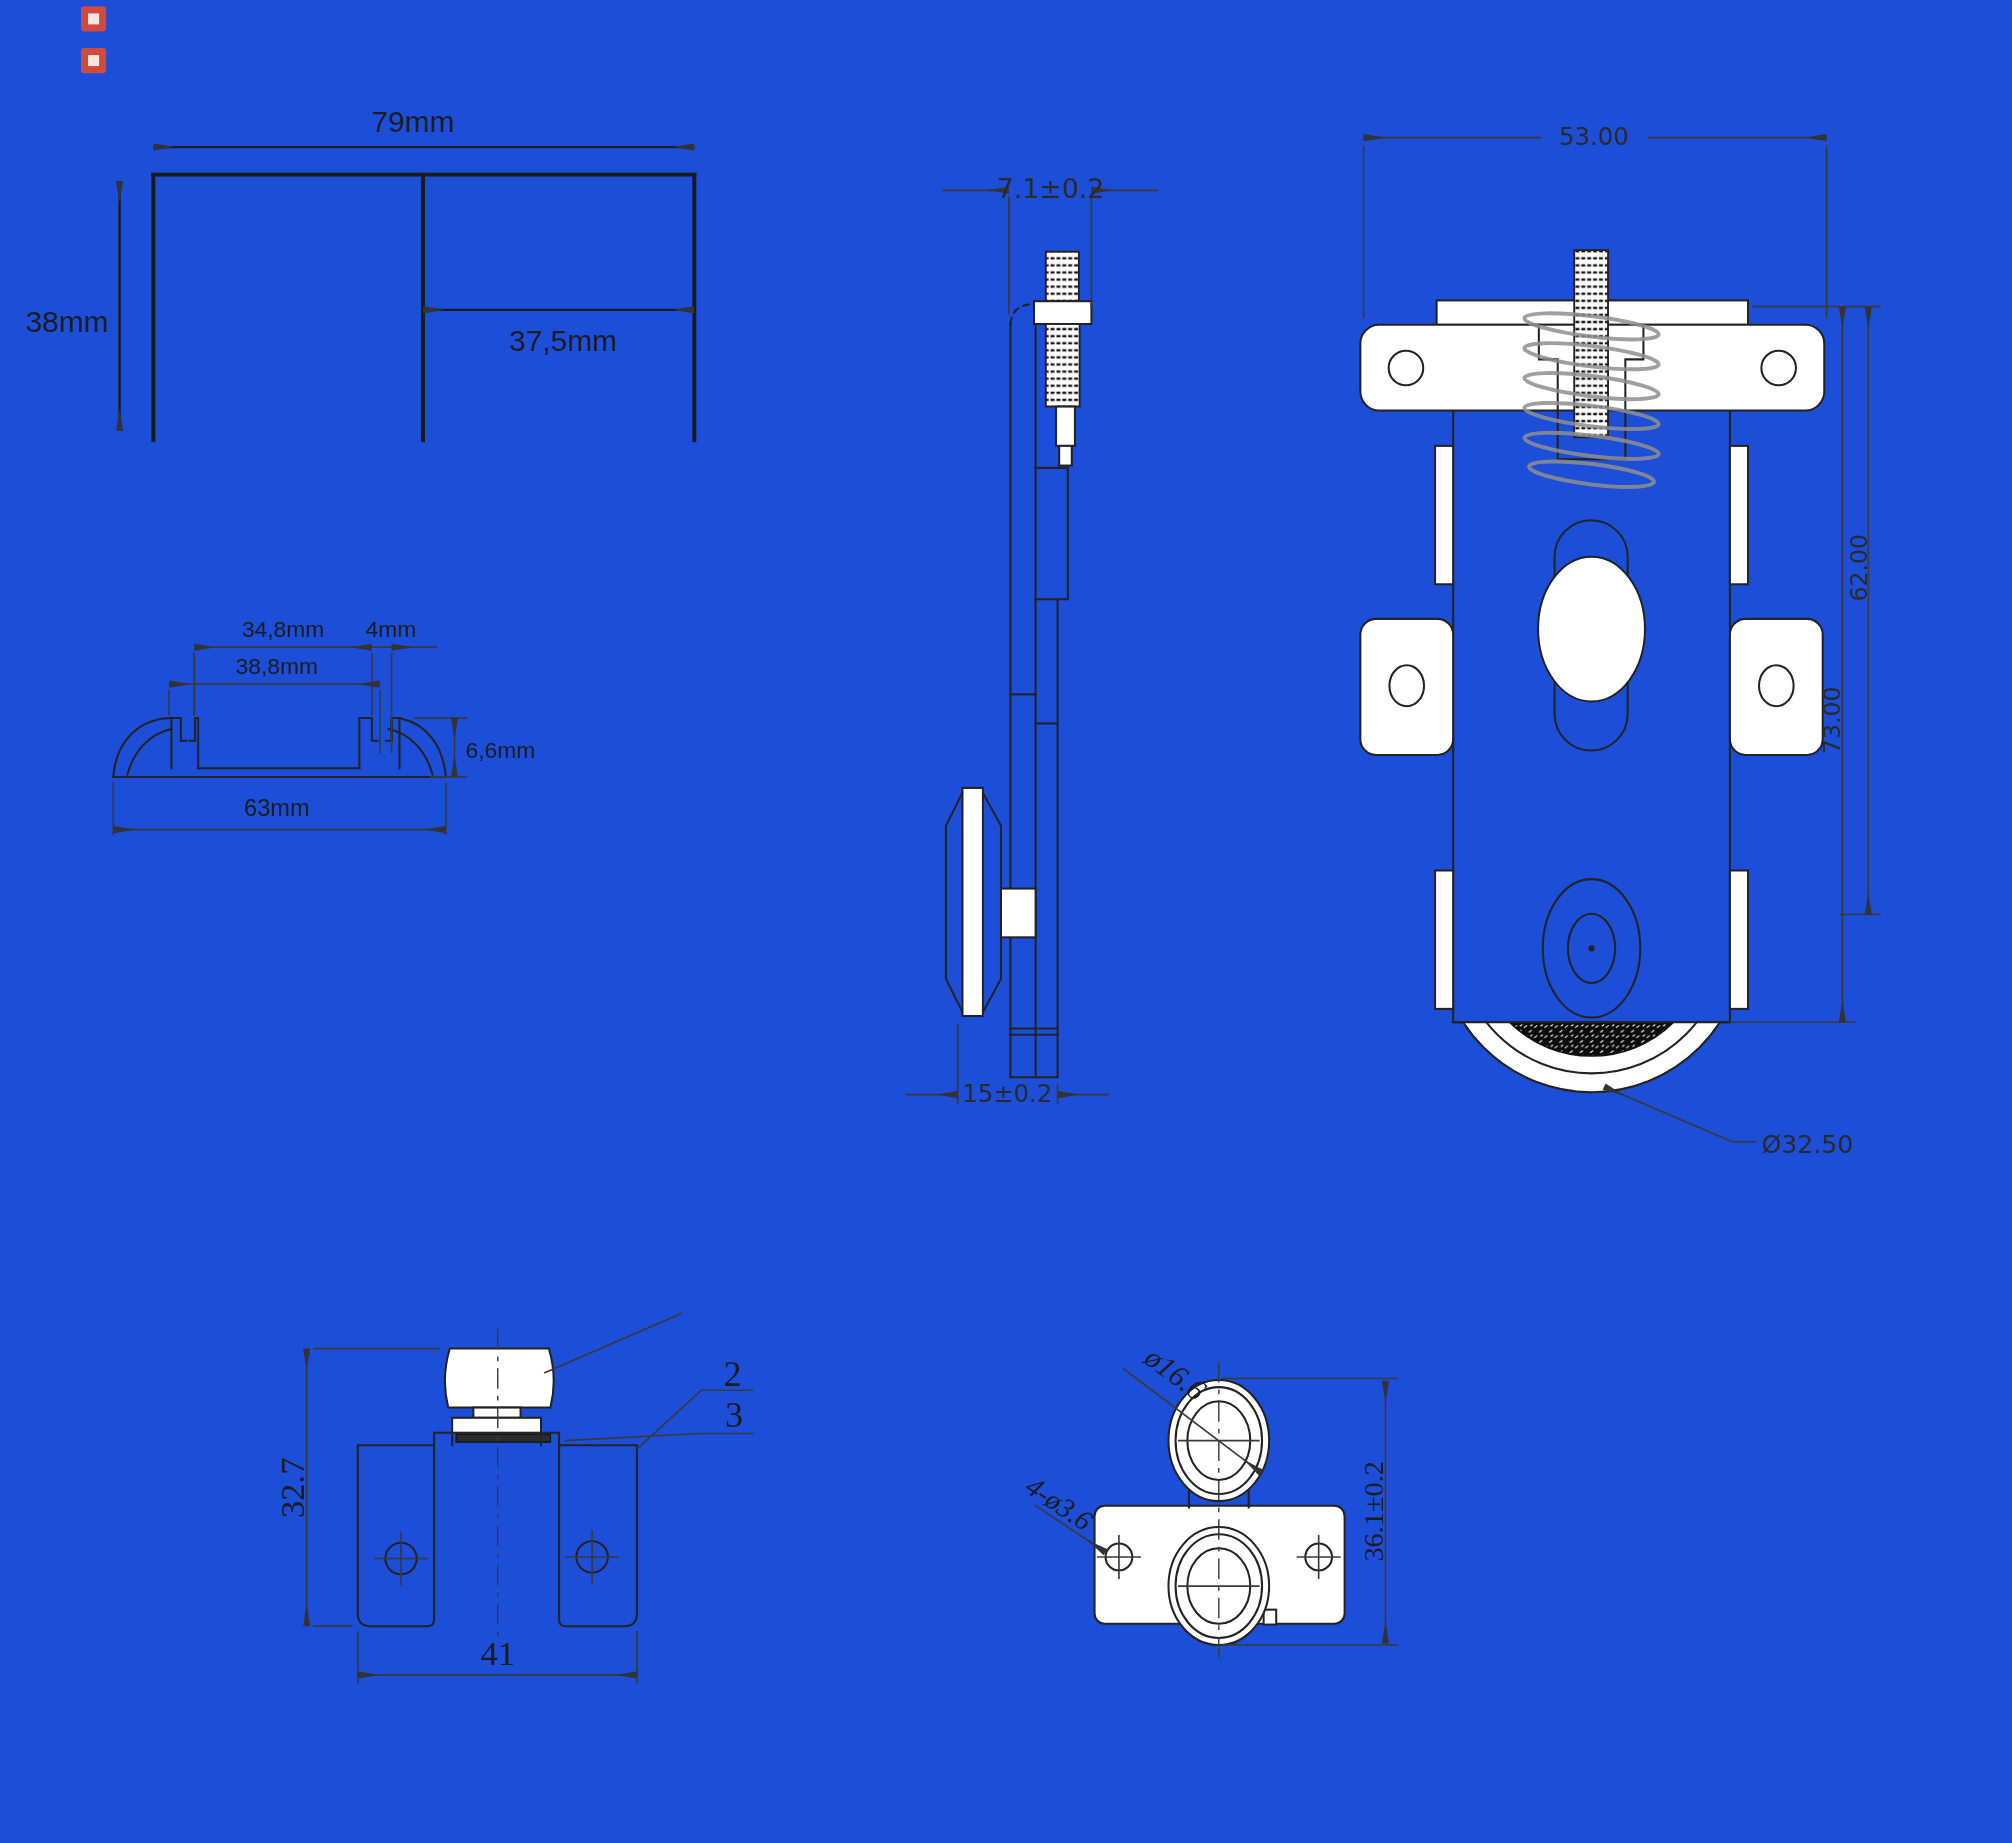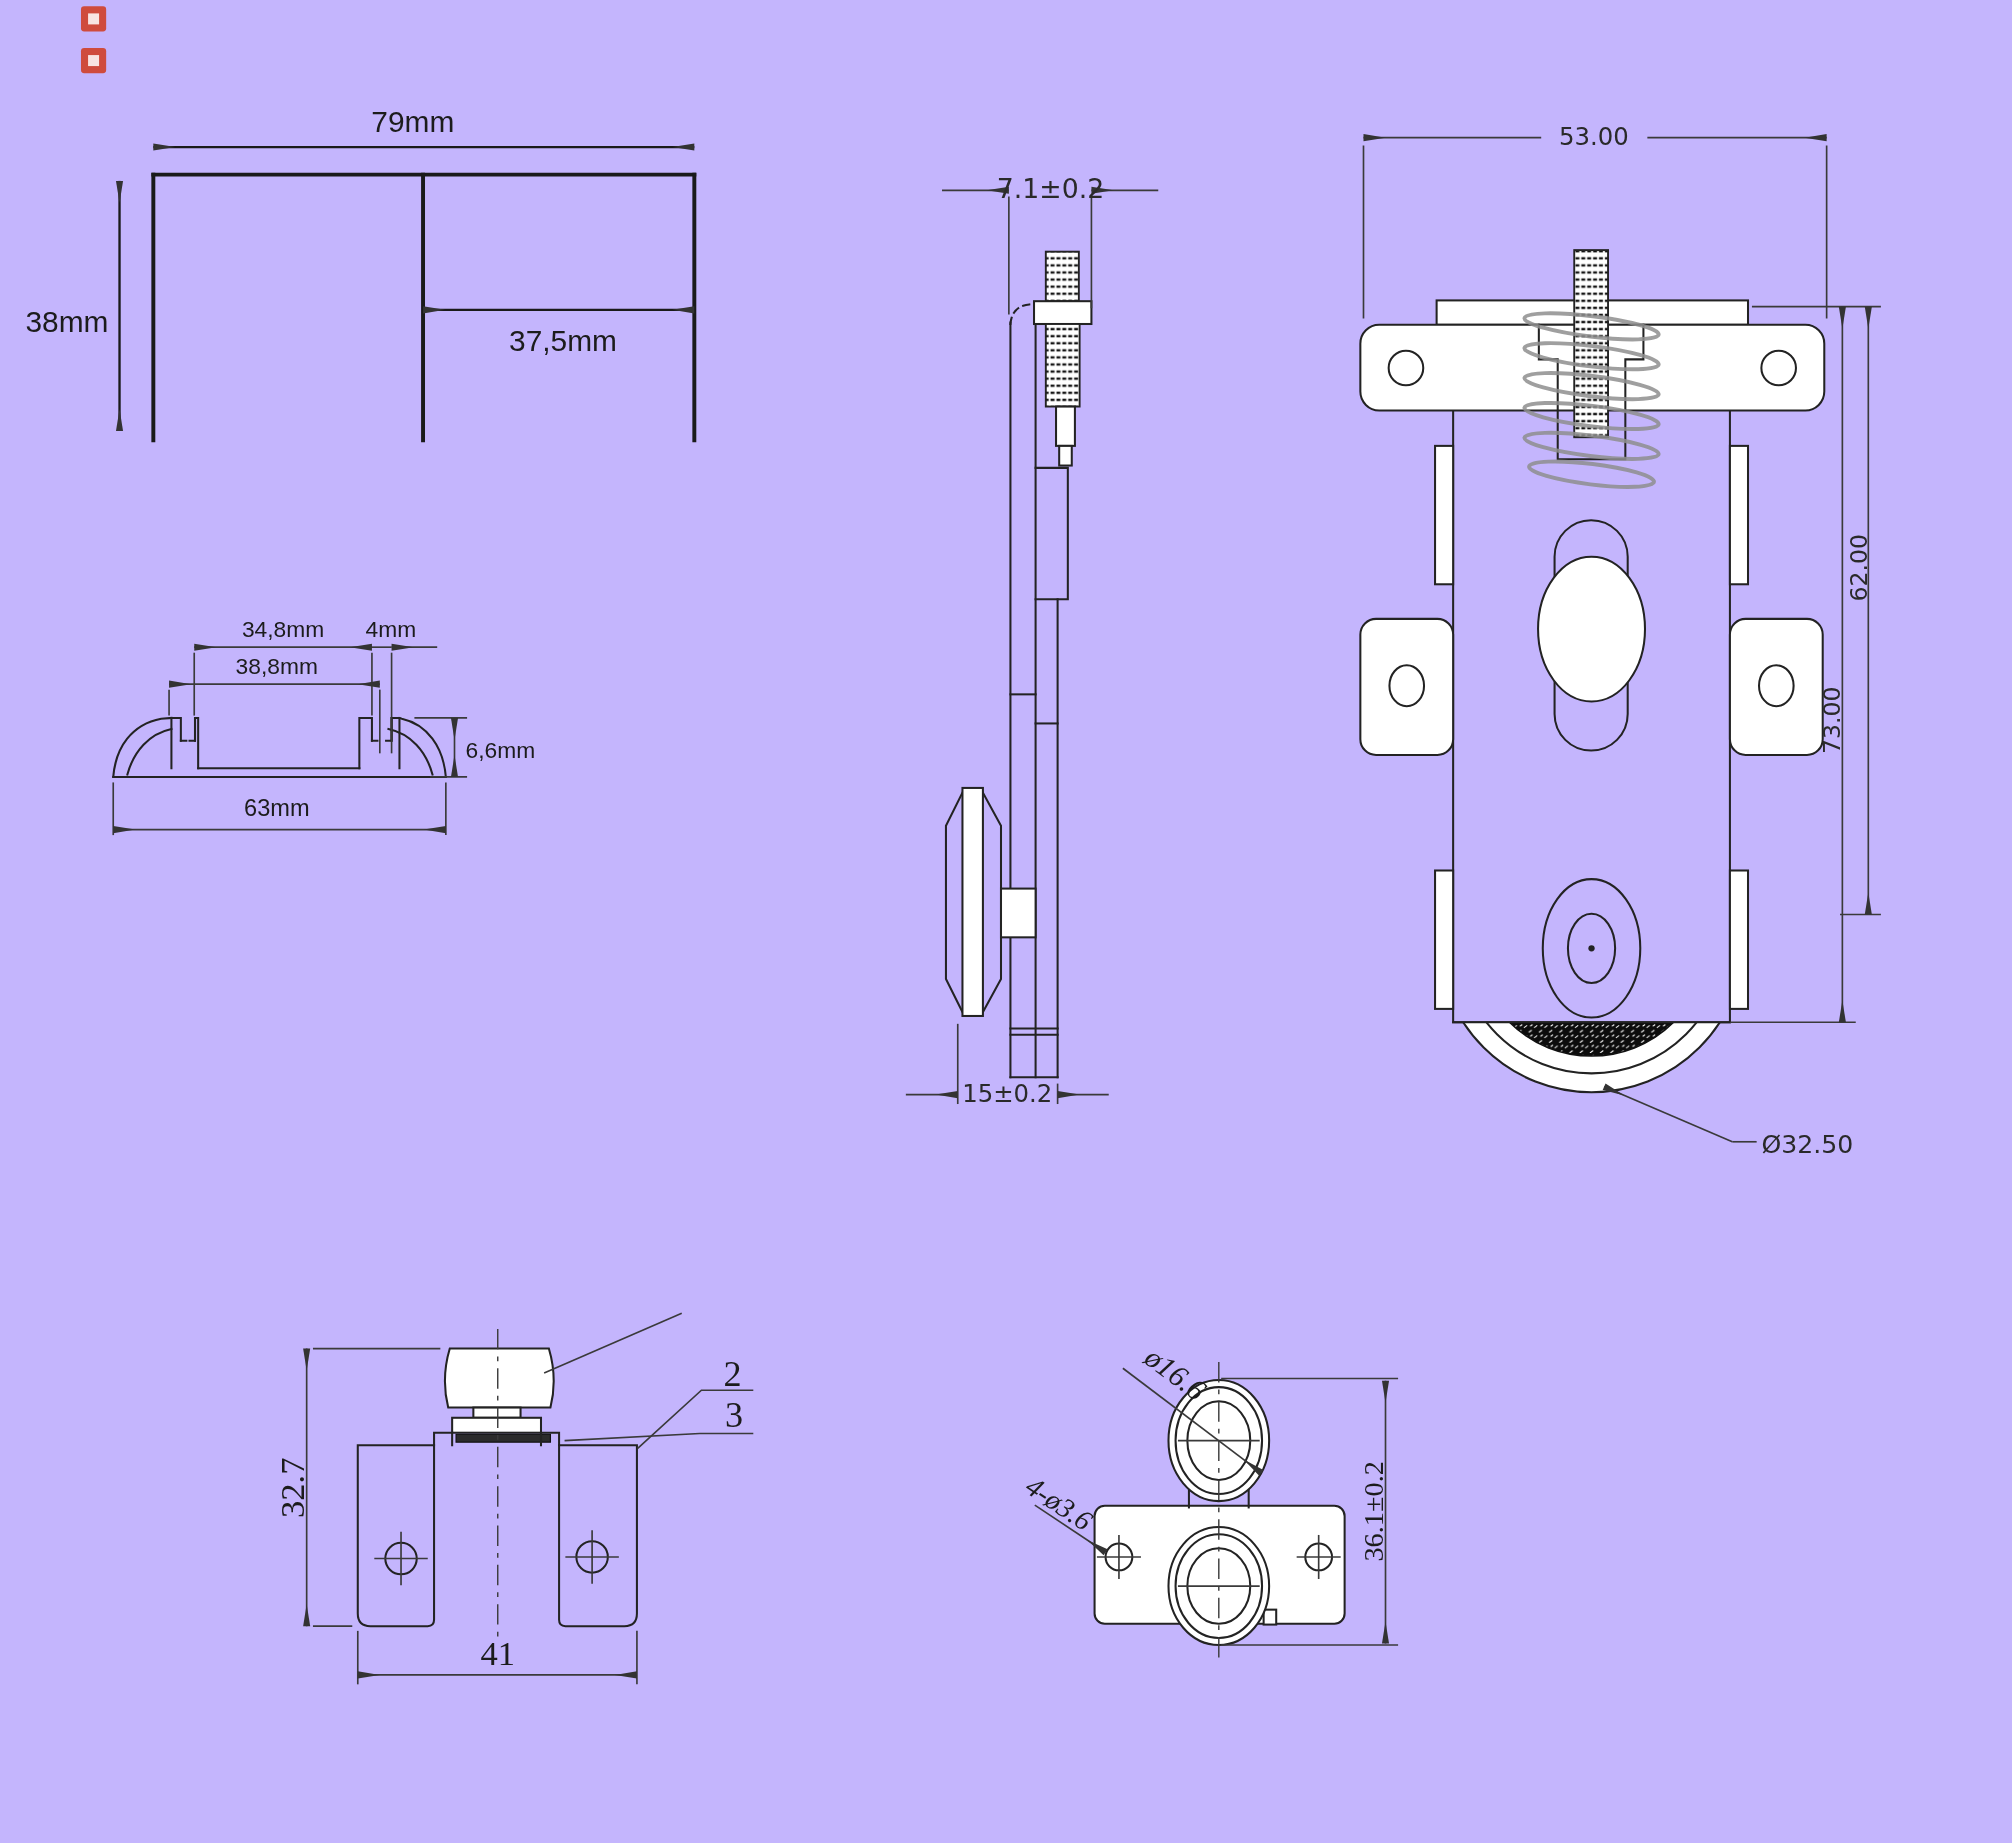--- a/index.html
+++ b/index.html
@@ -1,16 +1,16 @@
 <!DOCTYPE html>
 <html style="font-size:12.6px"><head>
 <meta charset="utf-8">
 <style>
   html,body{margin:0;padding:0;background:#ffffff;}
-  .stage{position:relative;width:2013px;height:1844px;background:#c4b5fd;overflow:hidden;}
+  .stage{position:relative;width:2013px;height:1844px;background:#1d4ed8;overflow:hidden;}
   svg{display:block;}
   .t-sans{font-family:"Liberation Sans",sans-serif;fill:#1c1c1c;}
   .t-tech{font-family:"DejaVu Sans",sans-serif;fill:#2a2a2a;}
   .t-serif{font-family:"Liberation Serif",serif;fill:#1c1c1c;}
   .t-ital{font-style:italic;}
   .vm{dominant-baseline:middle;}
   .mid{text-anchor:middle;}
   .end{text-anchor:end;}
   .ln{stroke:#232323;fill:none;stroke-width:2.6;stroke-linecap:square;}
   .ln-b{stroke:#1a1a1a;fill:none;stroke-width:5;stroke-linecap:square;}

